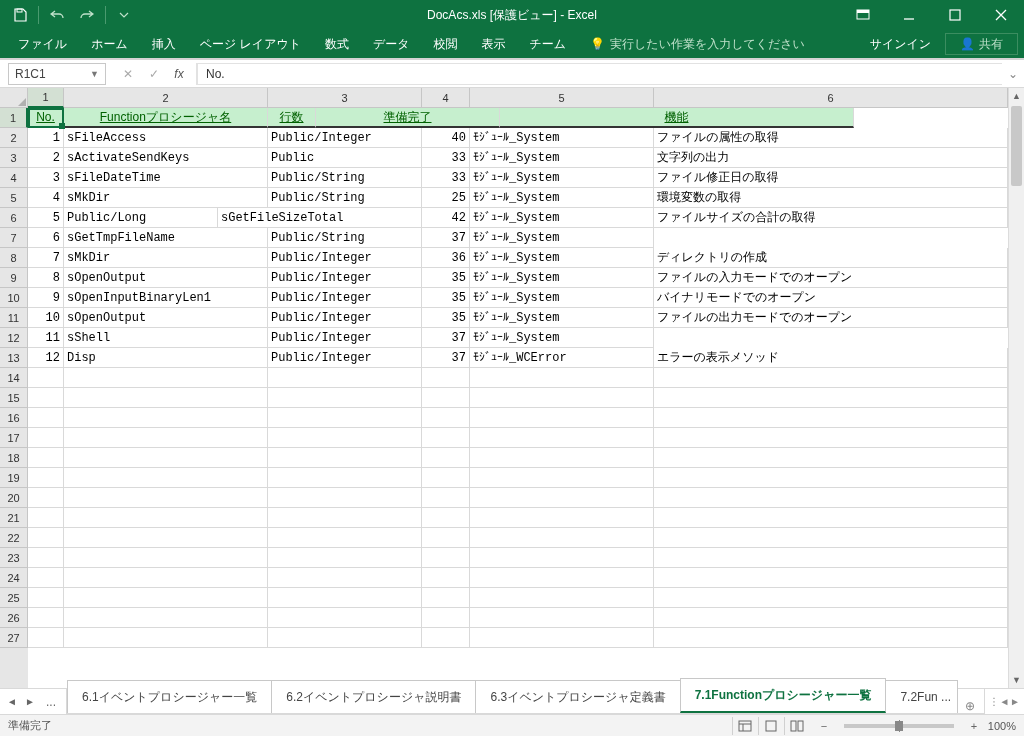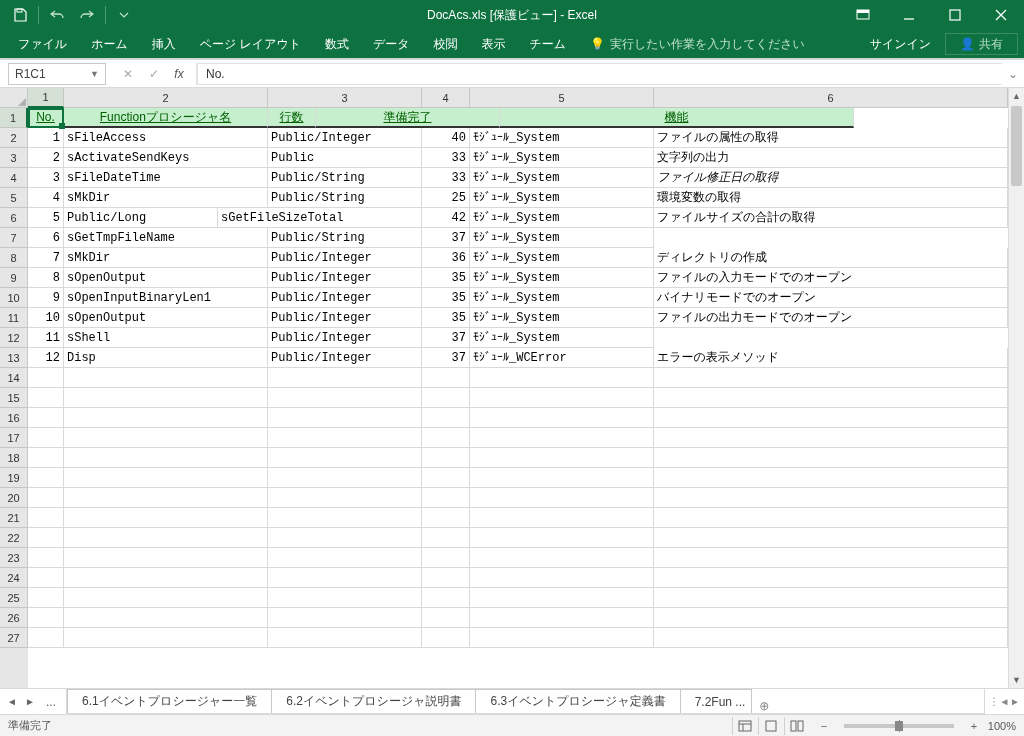--- a/index.html
+++ b/index.html
@@ -45,21 +45,21 @@
 .active-cell{position:absolute;left:0;top:0;width:36px;height:20px;border:2px solid #0e7240;z-index:4;pointer-events:none;}
 .active-cell::after{content:"";position:absolute;right:-3px;bottom:-3px;width:6px;height:6px;background:#0e7240;}
 .v-scroll{width:16px;position:absolute;right:0;top:0;bottom:0;background:#f0f0f0;border-left:1px solid #dcdcdc;}
 .vs-btn{height:16px;display:flex;align-items:center;justify-content:center;color:#666;font-size:9px;}
 .vs-thumb{position:absolute;left:2px;right:2px;top:18px;height:80px;background:#c8c8c8;border-radius:2px;}
 .sheet-bar{height:26px;background:#fff;border-top:1px solid #d9d9d9;display:flex;align-items:stretch;font-size:12px;}
 .sb-nav{display:flex;align-items:center;padding:0 4px;gap:2px;border-right:1px solid #d9d9d9;}
 .sb-nav-btn{width:16px;height:20px;display:flex;align-items:center;justify-content:center;color:#666;font-size:10px;}
 .sb-ell{padding:0 6px;color:#666;}
 .sheet-tabs{display:flex;align-items:flex-end;flex:1;border-bottom:1px solid #d9d9d9;}
-.stab{height:24px;padding:7px 14px;border:1px solid #c8c8c8;border-bottom:none;margin-right:-1px;background:#fff;display:flex;align-items:center;color:#444;}
+.stab{height:24px;padding:16px 14px;border:1px solid #c8c8c8;border-bottom:none;margin-right:-1px;background:#fff;display:flex;align-items:center;color:#444;}
 .stab.active{background:#fff;border-bottom:2px solid #0e7240;color:#0e7240;font-weight:bold;z-index:1;}
 .stab.last{padding-right:6px;}
 .add-sheet{width:26px;display:flex;align-items:center;justify-content:center;color:#888;}
 .h-scroll{width:40px;border-left:1px solid #d9d9d9;display:flex;align-items:center;justify-content:space-between;padding:0 4px;color:#888;font-size:10px;}
 .status-bar{height:22px;background:#f3f3f3;border-top:1px solid #d9d9d9;display:flex;align-items:center;font-size:11px;color:#555;padding:0 8px;}
 .status-right{margin-left:auto;display:flex;align-items:center;gap:8px;}
 .view-btns{display:flex;gap:0;}
 .view-btn{width:26px;height:18px;display:flex;align-items:center;justify-content:center;border-left:1px solid #d0d0d0;}
 .zoom-slider{width:110px;height:4px;background:#c8c8c8;position:relative;margin:0 6px;}
 .zoom-slider::before{content:"";position:absolute;left:50%;top:-4px;width:1px;height:12px;background:#888;}
@@ -223,21 +223,21 @@
           <div class="cell num" style="width: 48px;">33</div>
           <div class="cell" style="width: 184px;">ﾓｼﾞｭｰﾙ_System</div>
           <div class="cell" style="width: 354px;">文字列の出力</div>
         </div>
         <div class="c-row">
           <div class="cell num" style="width: 36px;">3</div>
           <div class="cell" style="width: 204px;">sFileDateTime</div>
           <div class="cell" style="width: 154px;">Public/String</div>
           <div class="cell num" style="width: 48px;">33</div>
           <div class="cell" style="width: 184px;">ﾓｼﾞｭｰﾙ_System</div>
-          <div class="cell" style="width: 354px; font-style: italic;">ファイル修正日の取得</div>
+          <div class="cell" style="width: 354px;">ファイル修正日の取得</div>
         </div>
         <div class="c-row">
           <div class="cell num" style="width: 36px;">4</div>
           <div class="cell" style="width: 204px;">sMkDir</div>
           <div class="cell" style="width: 154px;">Public/String</div>
           <div class="cell num" style="width: 48px;">25</div>
           <div class="cell" style="width: 184px;">ﾓｼﾞｭｰﾙ_System</div>
           <div class="cell" style="width: 354px;">環境変数の取得</div>
         </div>
         <div class="c-row">
@@ -425,20 +425,21 @@
   <div class="sheet-bar">
     <div class="sb-nav">
       <div class="sb-nav-btn">◄</div>
       <div class="sb-nav-btn">►</div>
       <div class="sb-ell">...</div>
     </div>
     <div class="sheet-tabs" id="sheet-tabs">
         <div class="stab">6.1イベントプロシージャー一覧</div>
         <div class="stab">6.2イベントプロシージャ説明書</div>
         <div class="stab">6.3イベントプロシージャ定義書</div>
+        <div class="stab active">7.1Functionプロシージャー一覧</div>
         <div class="stab last">7.2Fun ...</div>
         <div class="add-sheet">⊕</div>
       </div>
     <div class="h-scroll">
         <span>⋮</span>
         <span>◄</span>
         <span>►</span>
       </div>
   </div>
 

